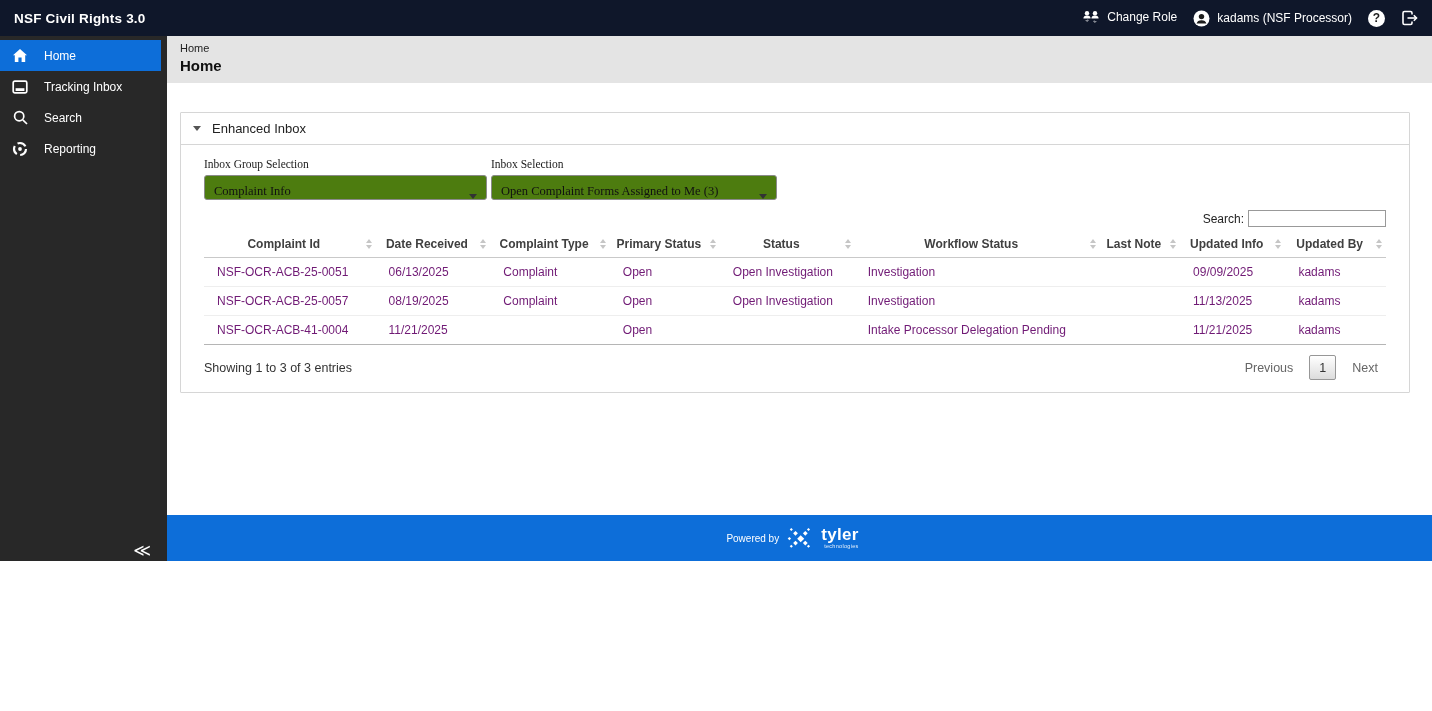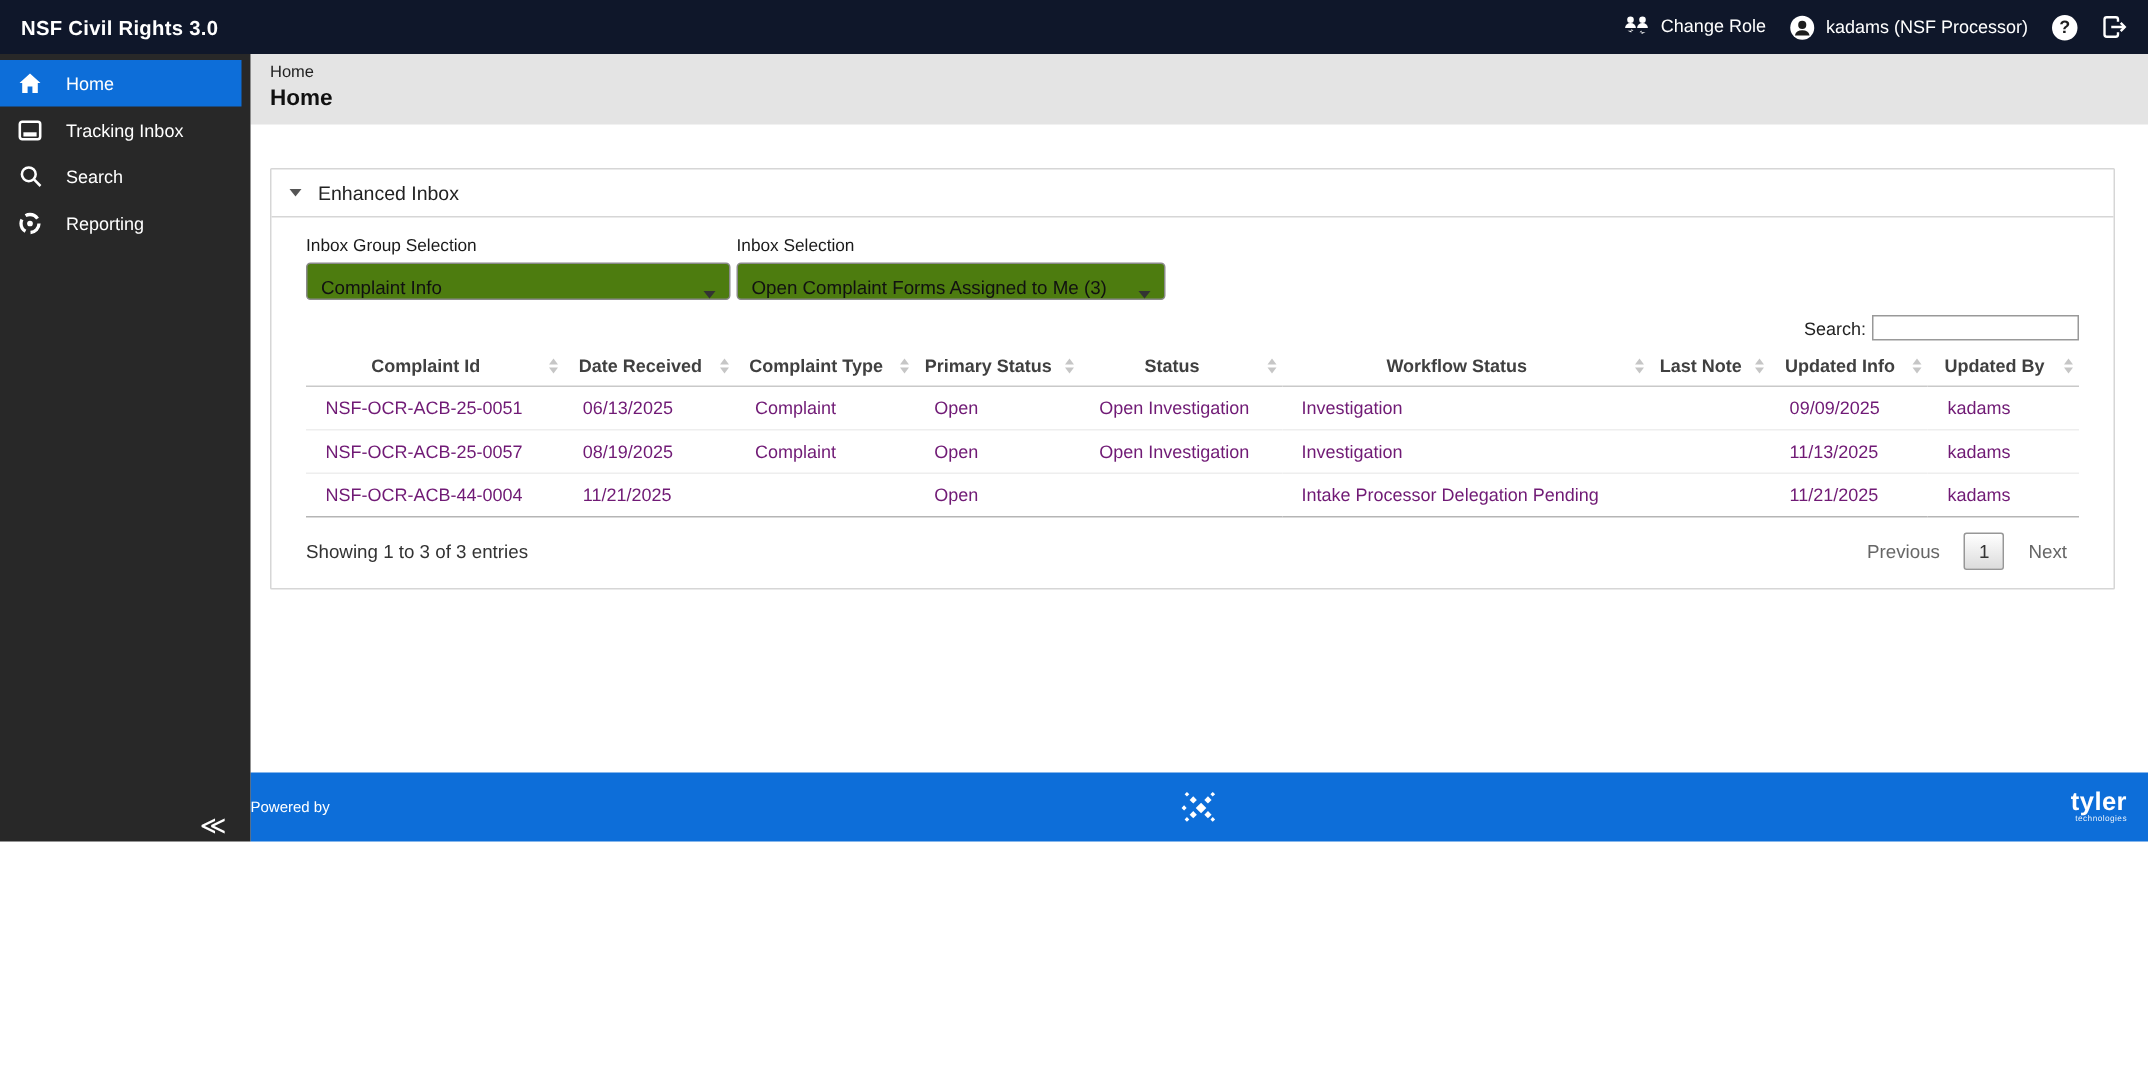--- a/index.html
+++ b/index.html
@@ -54,21 +54,21 @@
   .panel-header {
     padding:8px 12px; font-size:13px; color:#222;
     border-bottom:1px solid #d6d6d6; display:flex; align-items:center; gap:11px; cursor:pointer;
   }
   .caret-down {
     width:0; height:0; border-left:4px solid transparent; border-right:4px solid transparent;
     border-top:5px solid #555;
   }
   .panel-body { padding:13px 23px 0; }
 
-  .form-row { display:flex; gap:4px; }
+  .form-row { display:flex; gap:4px;font-family:Liberation Serif, serif; }
   .form-group { display:flex; flex-direction:column; }
   .form-label { font-size:11.5px; color:#1a1a1a; margin-bottom:5px; }
   .select {
     height:25px; border:1px solid #8a8a8a; border-radius:3px; background:#4d7c0f;
     display:flex; align-items:flex-end; justify-content:space-between;
     padding:0 9px; font-size:12.5px; color:#111; cursor:pointer;
   }
   .select-w1 { width:283px; }
   .select-w2 { width:286px; }
   .select-chev {
@@ -110,21 +110,21 @@
   .pager-link { padding:4px 8px; cursor:pointer; }
   .page-btn {
     margin:0 8px; min-width:27px; height:25px; display:flex; align-items:center; justify-content:center;
     border:1px solid #979797; background:linear-gradient(#ffffff,#dcdcdc); color:#333;
     border-radius:2px; cursor:pointer; font-size:12.5px;
   }
 
   
   .footer {
     height:46px; background:#0d6ed9; display:flex; align-items:center;
-    justify-content:space-between; padding-right:14px; color:#fff; gap:8px;
+    justify-content:center; padding-right:14px; color:#fff; gap:8px;
   }
   .powered { font-size:10px; }
   .brand-wrap { display:flex; flex-direction:column; line-height:1; }
   .brand { font-size:17px; font-weight:bold; letter-spacing:.3px; }
   .brand-sub { font-size:5.5px; align-self:flex-end; margin-top:1px; opacity:.9; letter-spacing:.3px; }
 </style>
 </head>
 <body>
 
 <div class="topbar">
@@ -316,21 +316,21 @@
                 <td>08/19/2025</td>
                 <td>Complaint</td>
                 <td>Open</td>
                 <td>Open Investigation</td>
                 <td>Investigation</td>
                 <td></td>
                 <td>11/13/2025</td>
                 <td>kadams</td>
               </tr>
               <tr class="last">
-                <td>NSF-OCR-ACB-44-0004</td>
+                <td>NSF-OCR-ACB-41-0004</td>
                 <td>11/21/2025</td>
                 <td></td>
                 <td>Open</td>
                 <td></td>
                 <td>Intake Processor Delegation Pending</td>
                 <td></td>
                 <td>11/21/2025</td>
                 <td>kadams</td>
               </tr>
             </tbody>

